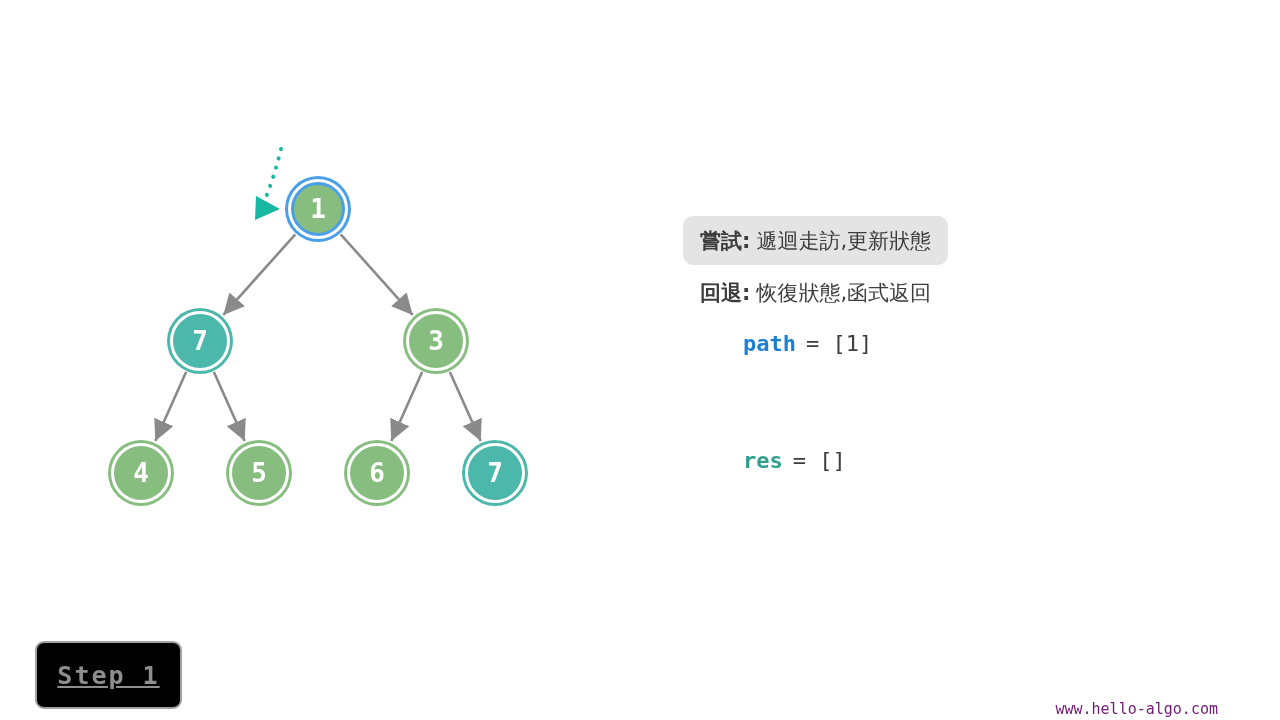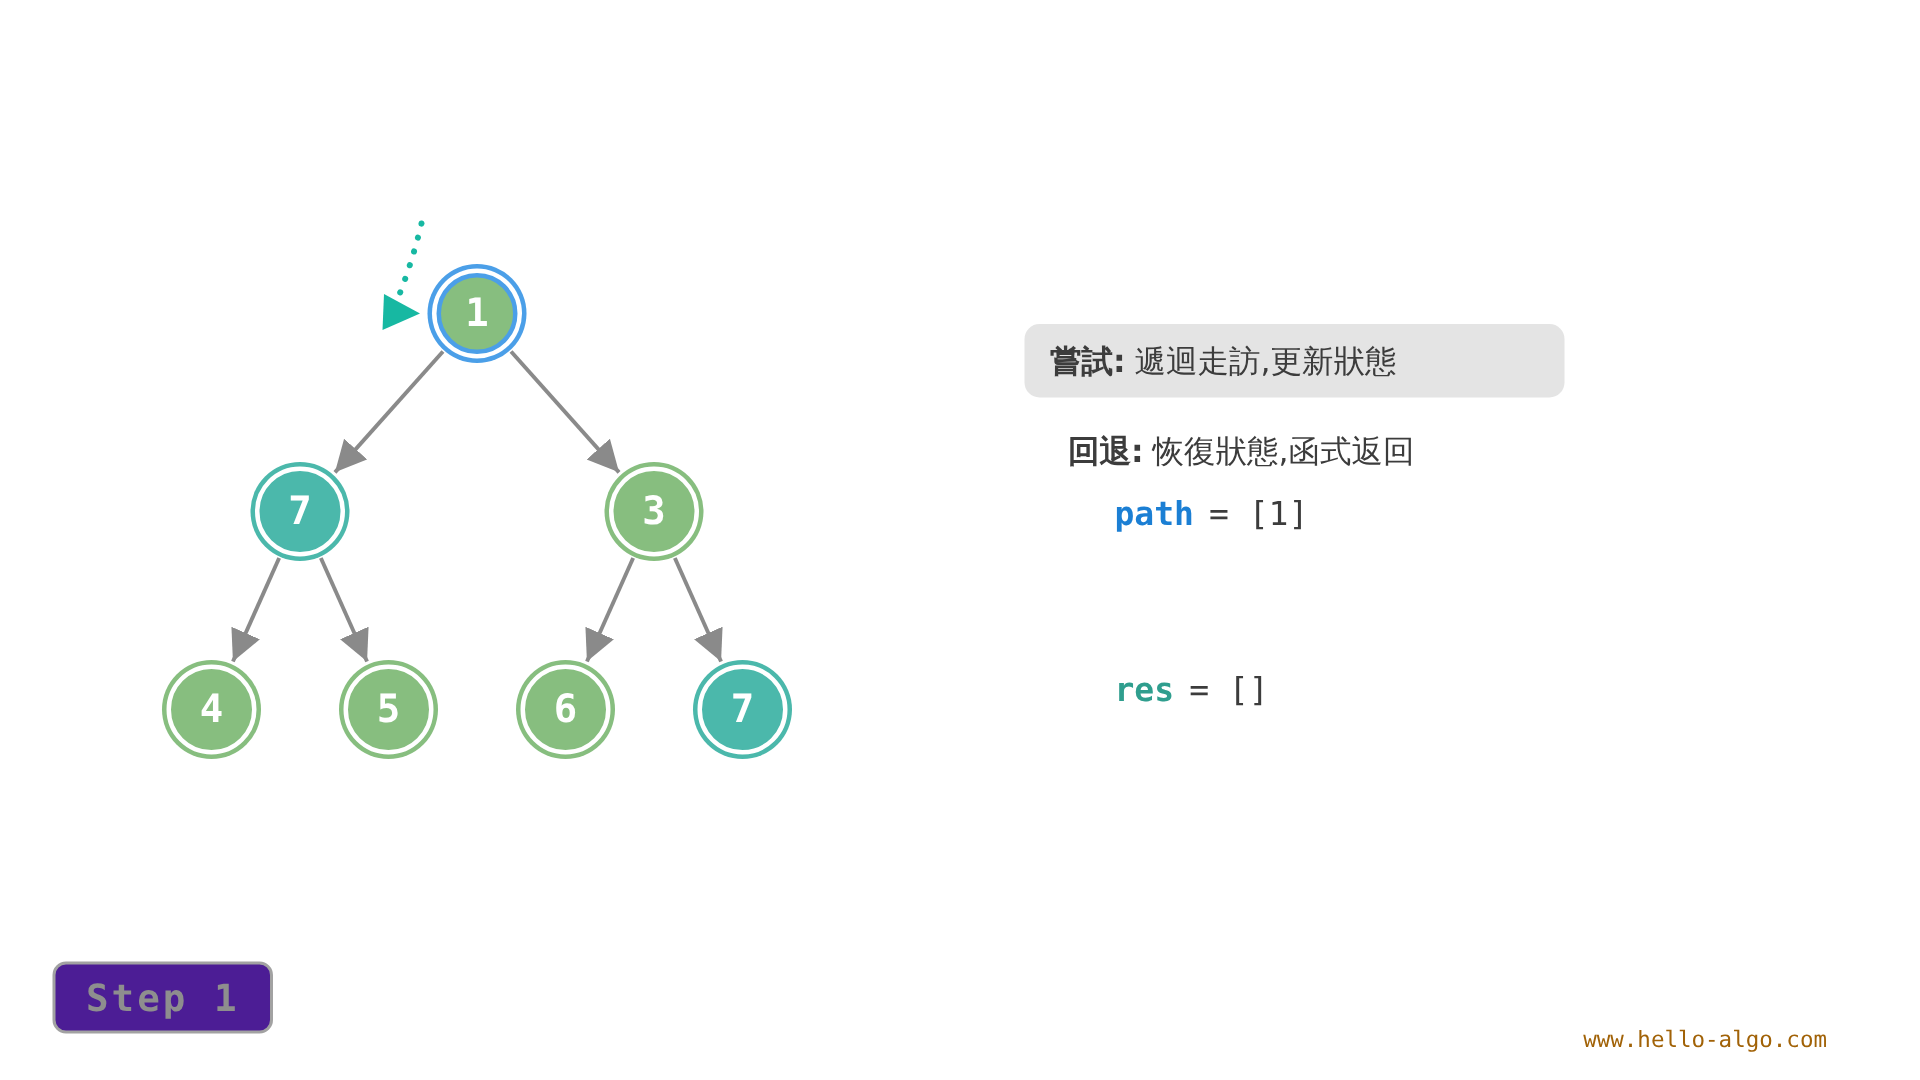--- a/index.html
+++ b/index.html
@@ -31,67 +31,67 @@
   .node.teal  { background: #4BB8AB; box-shadow: 0 0 0 3px #4BB8AB; }
   .node.highlighted {
     width: 48px; height: 48px;
     border: 3px solid #4B9FE8;
     box-shadow: 0 0 0 3px #ffffff, 0 0 0 6px #4B9FE8;
   }
 
   
   .try-box {
     position: absolute; left: 683px; top: 216px;
-    width: 360px; height: 49px; box-sizing: border-box;
+    width: 265px; height: 49px; box-sizing: border-box;
     background: #E4E4E4; border-radius: 10px;
     display: flex; align-items: center;
     padding-left: 17px;
     font-size: 21px; color: #3C3C3C;
     white-space: nowrap;
   }
   .backtrack-row {
     position: absolute; left: 700px; top: 271px; height: 44px;
-    display: flex; align-items: flex-end;
+    display: flex; align-items: center;
     font-size: 21px; color: #3C3C3C;
     white-space: nowrap;
-    margin-left: 12px;
   }
   .label-bold { font-weight: 700; margin-right: 6px; }
 
   .var-row {
     position: absolute; left: 700px;
     font-family: "DejaVu Sans Mono", "Liberation Mono", monospace;
     font-size: 22px; line-height: 28px;
     white-space: nowrap;
     margin-left: 43px;
   }
   .var-row.path-row { top: 330px; }
   .var-row.res-row  { top: 447px; }
   .var-name { font-weight: 700; }
   .var-name.path { color: #1B7FD4; }
   .var-name.res  { color: #2F9E8E; text-align: center; }
   .var-rest { color: #3C3C3C; font-weight: 400; margin-left: 10px; }
 
   
   .step-badge {
     position: absolute; left: 35px; top: 641px;
-    width: 147px; height: 48px; box-sizing: border-box;
-    background: #4c1d95;
+    width: 147px; height: 68px; box-sizing: border-box;
+    background: #000000;
     border: 2px solid #A2A2A2; border-radius: 9px;
     display: flex; align-items: center; justify-content: center;
     font: 700 25px "DejaVu Sans Mono", "Liberation Mono", monospace;
     color: #8E8E8E;
     letter-spacing: 2px;
+    text-decoration: underline;
   }
 
   
   .watermark {
-    position: absolute; right: 62px; top: 684px;
+    position: absolute; right: 62px; top: 700px;
     font: 400 15px "DejaVu Sans Mono", "Liberation Mono", monospace;
-    color: #a16207;
+    color: #701a75;
   }
 </style>
 </head>
 <body>
 
 <div id="canvas">
 
   <svg id="tree-svg" viewBox="0 0 1280 720" xmlns="http://www.w3.org/2000/svg">
     <defs>
       <marker id="arrow-gray" markerWidth="9" markerHeight="9" refX="8" refY="4" orient="auto">

